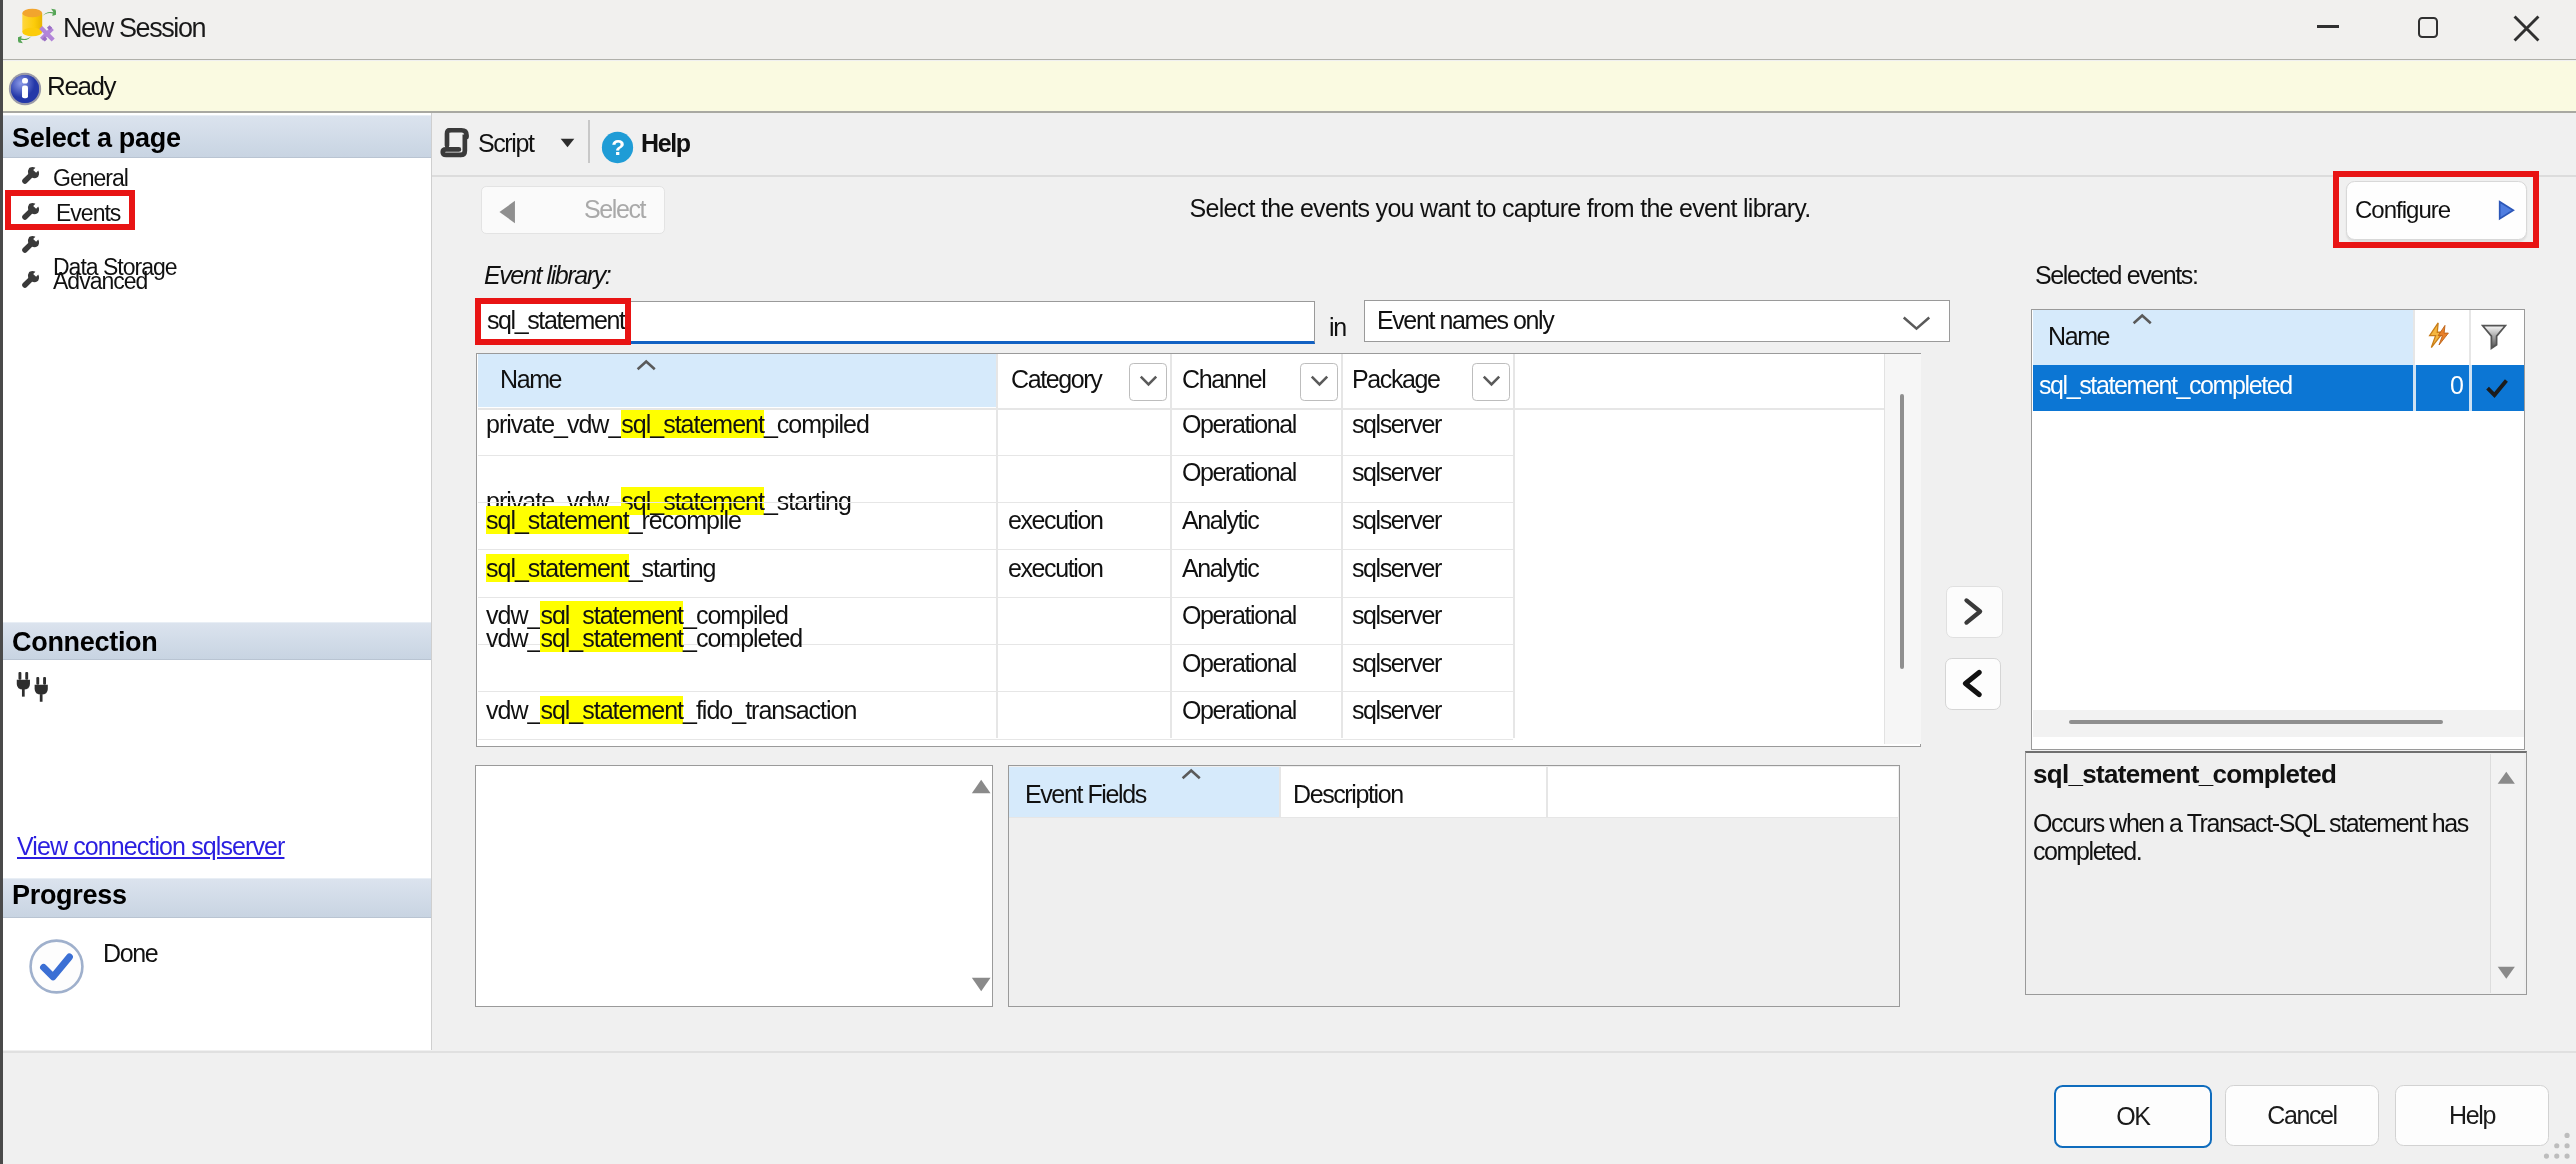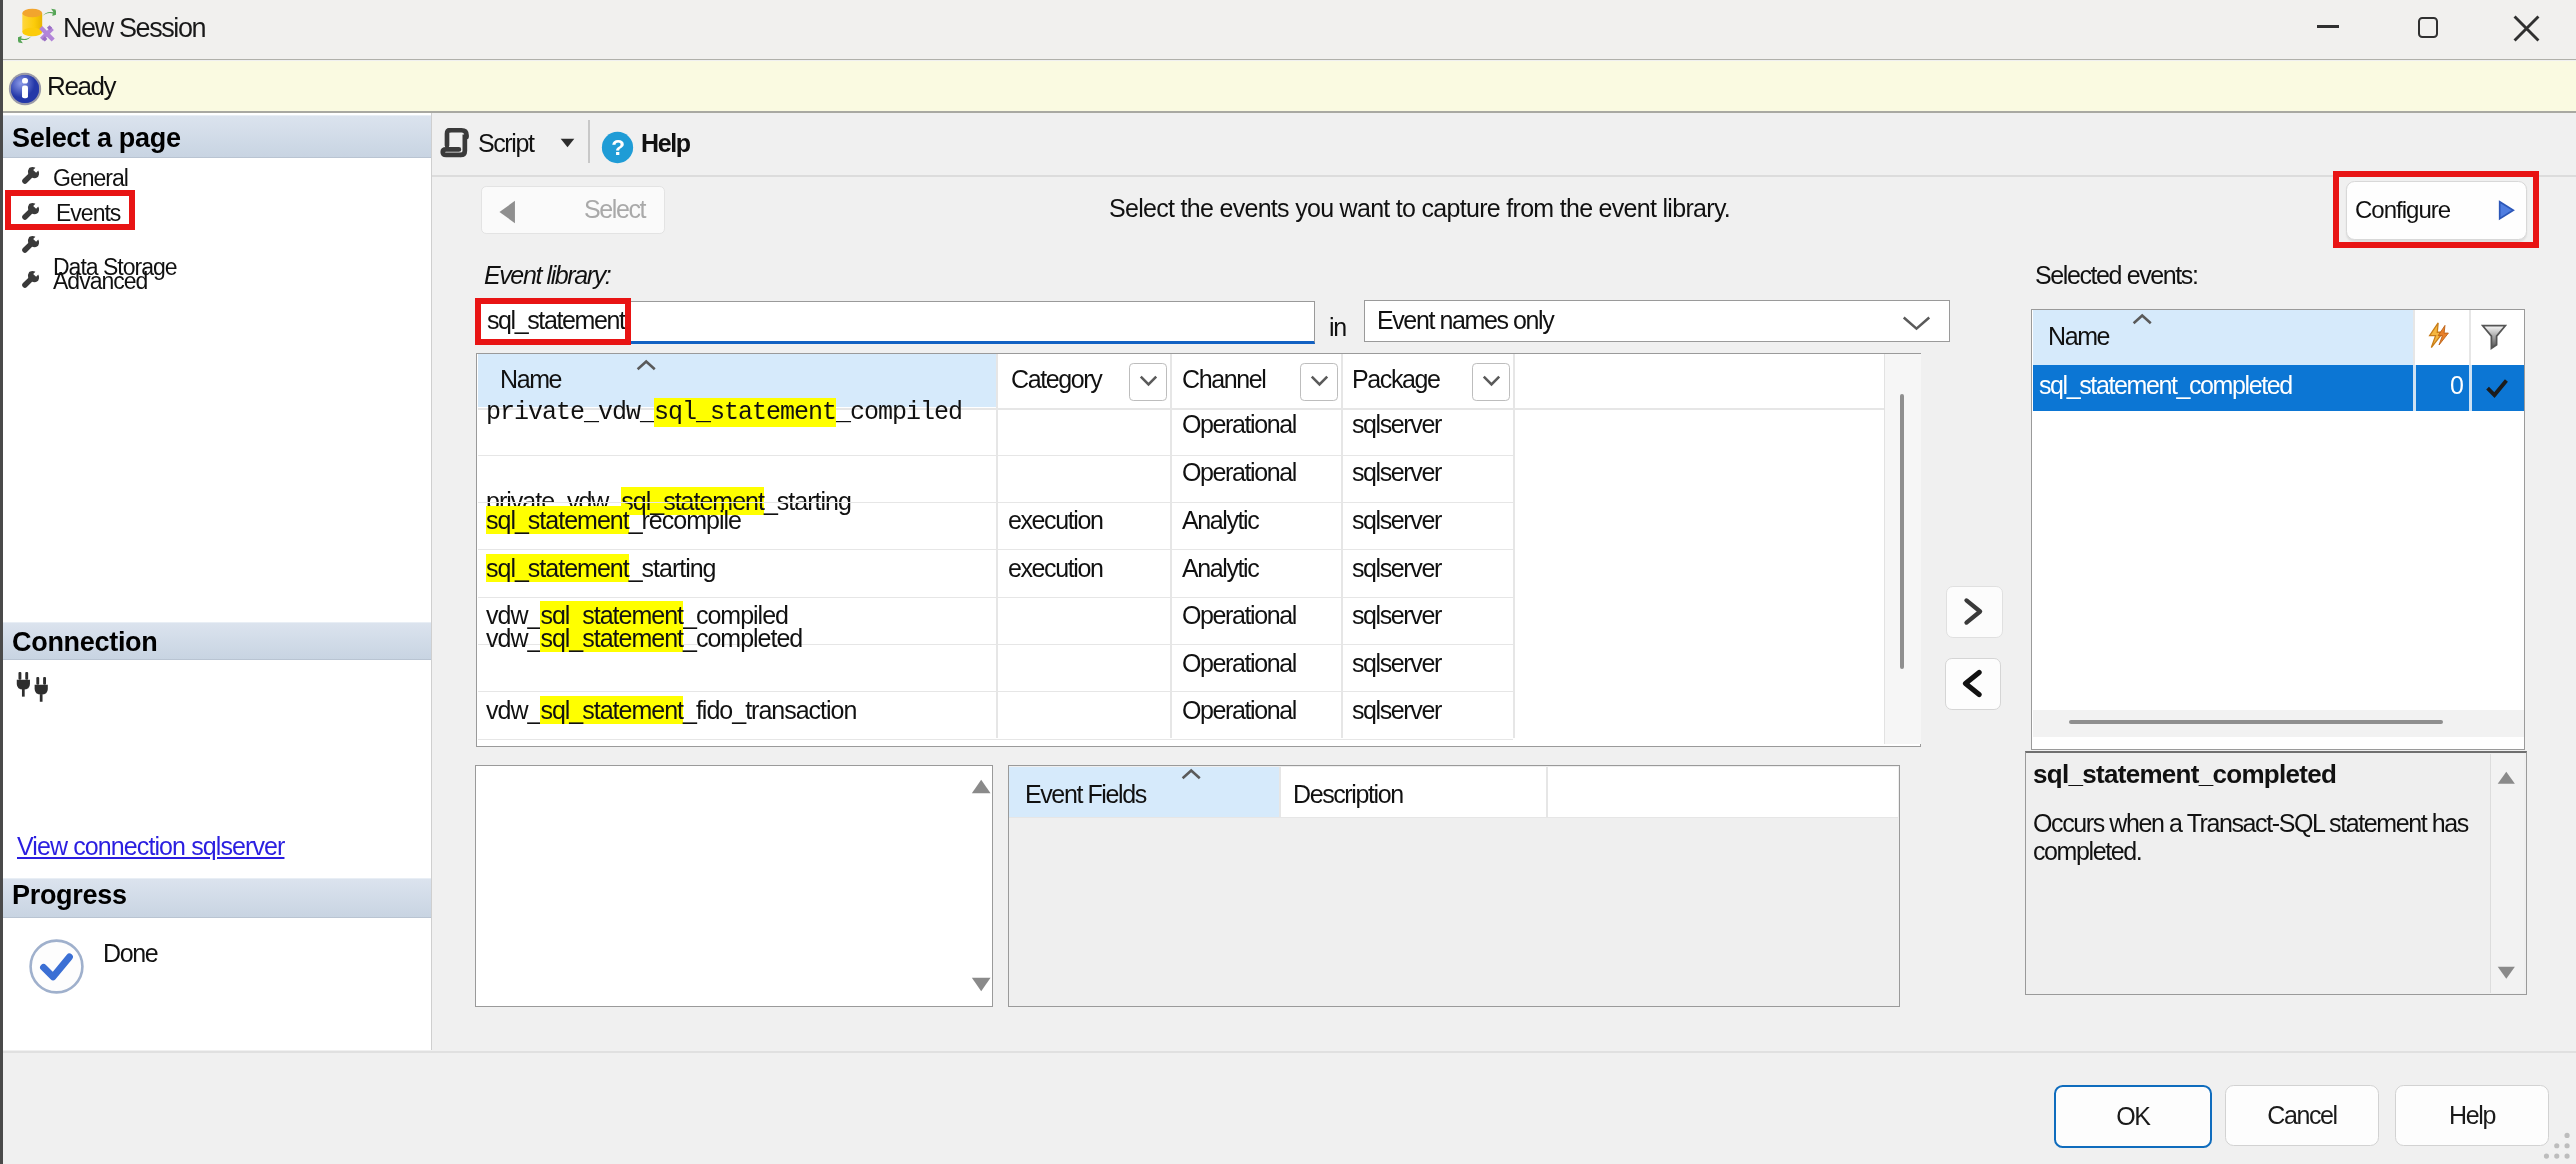--- a/index.html
+++ b/index.html
@@ -143,21 +143,21 @@
     <text x="19" y="28" text-anchor="middle" font-size="26" font-weight="bold" fill="#fff" font-family="Liberation Sans">?</text>
   </svg>
   <div class="abs" style="left:641px;top:129px;font-weight:bold;">Help</div>
   <div class="abs" style="left:432px;top:175px;width:2144px;height:1.7px;background:#dcdcdc;"></div>
 
   <div class="abs" style="left:481px;top:186px;width:182px;height:46px;background:#fafafa;border:0.9px solid #e3e3e3;border-radius:5.2px;"></div>
   <svg class="abs" style="left:496px;top:199px;" width="22.4" height="26" viewBox="0 0 26 30">
       <path d="M22 2 L4 15 L22 28 Z" fill="#8f8f8f"></path>
     </svg>
   <div class="abs" style="left:584px;top:195px;color:#a9a9a9;">Select</div>
-  <div class="abs" style="left:1109px;top:194px;width:782px;letter-spacing:-0.7px;">Select the events you want to capture from the event library.</div>
+  <div class="abs" style="left:1109px;top:194px;width:782px;text-align:center;letter-spacing:-0.7px;">Select the events you want to capture from the event library.</div>
 
   <div class="abs" style="left:2346px;top:181px;width:179px;height:57px;background:#fefefe;border:1.7px solid #d8d8d8;border-radius:8.6px;box-shadow:0 1.7px 1.7px rgba(0,0,0,0.08);"></div>
   <div class="abs" style="left:2355px;top:196px;font-size:24px;letter-spacing:-1px;">Configure</div>
   <svg class="abs" style="left:2498px;top:200px;" width="17" height="20.6" viewBox="0 0 20 24">
       <path d="M2 2 L18 12 L2 22 Z" fill="#4f7de0" stroke="#2c57b8" stroke-width="2"></path>
     </svg>
   <div class="redbox" style="left:2333px;top:171px;width:206px;height:77px;"></div>
 
   <div class="abs" style="left:484px;top:261px;font-style:italic;">Event library:</div>
   <div class="abs" style="left:476px;top:301px;width:839px;height:43px;background:#fff;border:0.9px solid #9a9a9a;border-bottom:3.4px solid #1261c2;box-sizing:border-box;"></div>
@@ -195,21 +195,21 @@
         <path d="M2 2 L11 11 L20 2" class="chev"></path>
       </svg>
     </div>
 
   <div class="gridline" style="left:996px;top:354px;width:1.7px;height:384px;"></div>
   <div class="gridline" style="left:1170px;top:354px;width:1.7px;height:384px;"></div>
   <div class="gridline" style="left:1341px;top:354px;width:1.7px;height:384px;"></div>
   <div class="gridline" style="left:1513px;top:354px;width:1.7px;height:384px;"></div>
   <div class="gridline" style="left:478px;top:408px;width:1406px;height:1.7px;"></div>
 
-  <div class="abs rowt" style="left:486px;top:398px;font-family:Liberation Mono, monospace;">private_vdw_<span class="hl">sql_statement</span>_compiled</div>
+  <div class="abs rowt" style="left:486px;top:410px;">private_vdw_<span class="hl">sql_statement</span>_compiled</div>
   <div class="abs" style="left:1182px;top:410px;">Operational</div>
   <div class="abs" style="left:1352px;top:410px;">sqlserver</div>
   <div class="gridline" style="left:478px;top:455px;width:1035px;height:0.9px;"></div>
   <div class="abs rowt" style="left:486px;top:458px;margin-top:29px;">private_vdw_<span class="hl">sql_statement</span>_starting</div>
   <div class="abs" style="left:1182px;top:458px;">Operational</div>
   <div class="abs" style="left:1352px;top:458px;">sqlserver</div>
   <div class="gridline" style="left:478px;top:502px;width:1035px;height:0.9px;"></div>
   <div class="abs rowt" style="left:486px;top:506px;"><span class="hl">sql_statement</span>_recompile</div>
   <div class="abs" style="left:1008px;top:506px;">execution</div>
   <div class="abs" style="left:1182px;top:506px;">Analytic</div>

